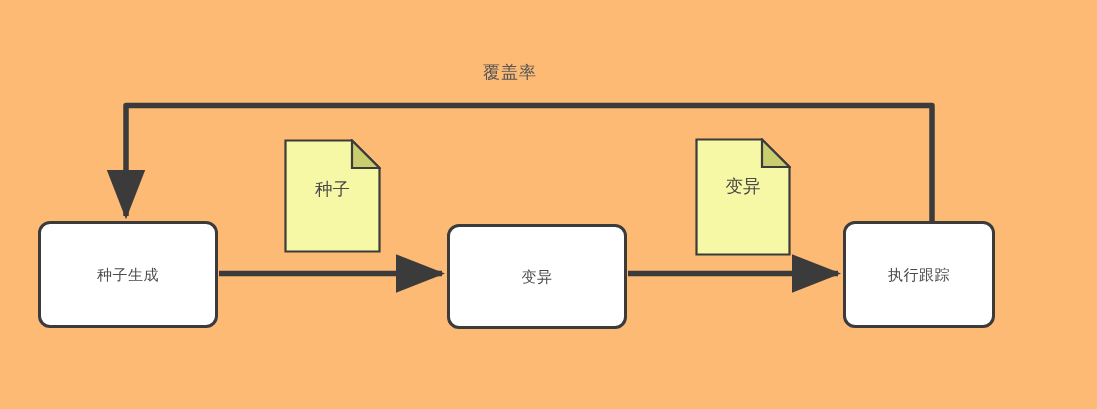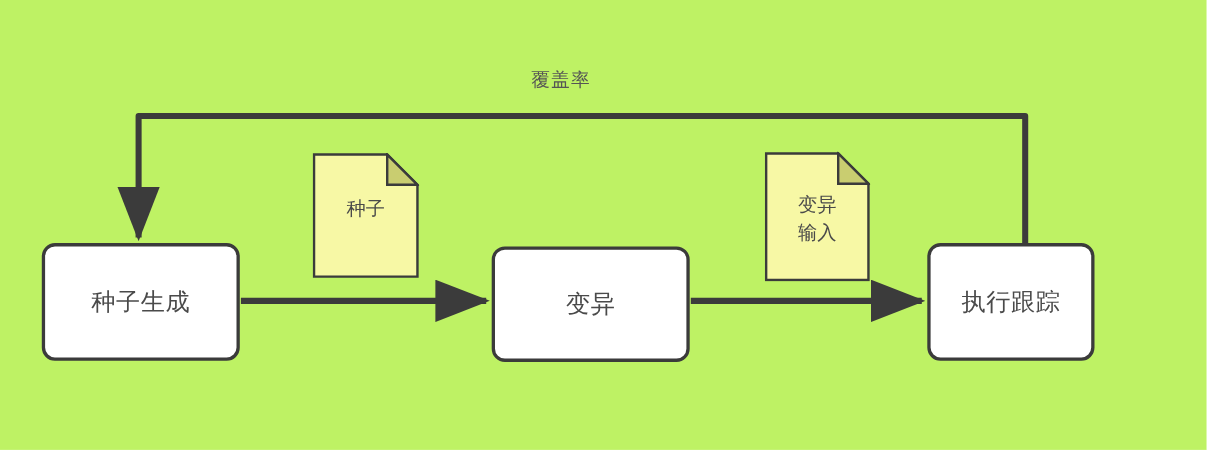--- a/index.html
+++ b/index.html
@@ -8,21 +8,21 @@
     background: #ffffff;
   }
   body {
     font-family: "Liberation Sans", "DejaVu Sans", sans-serif;
     color: #333333;
   }
   #canvas {
     position: relative;
     width: 1097px;
     height: 409px;
-    background: #bef264;
+    background: #fdba74;
     overflow: hidden;
   }
   #diagram-svg {
     position: absolute;
     left: 0;
     top: 0;
     width: 1097px;
     height: 409px;
   }
   .node-box {
@@ -39,21 +39,21 @@
     color: #4a4a4a;
     line-height: 1.32;
   }
   .node-line {
     display: block;
     font-size: 19px;
     letter-spacing: 0.5px;
     white-space: nowrap;
   }
   .node-line.cjk {
-    font-size: 22px;
+    font-size: 15px;
   }
   .node-line.latin {
     font-size: 19px;
   }
   .note {
     position: absolute;
     box-sizing: border-box;
   }
   .note-body {
     position: absolute;
@@ -136,17 +136,16 @@
     </div>
   </div>
 
   <div class="note" style="left: 695px; top: 138px; width: 96px; height: 118px;">
     <svg class="note-body" viewBox="0 0 96 118" preserveAspectRatio="none" xmlns="http://www.w3.org/2000/svg">
       <path d="M1.5,1.5 L67,1.5 L94.5,29 L94.5,116.5 L1.5,116.5 Z" fill="#f7f8a5" stroke="#3b3b3b" stroke-width="2.2" stroke-linejoin="miter"></path>
       <path d="M67,1.5 L94.5,29 L67,29 Z" fill="#c9cd70" stroke="#3b3b3b" stroke-width="2.2" stroke-linejoin="miter"></path>
     </svg>
     <div class="note-text" style="top: 36px;">
       <span class="note-line">变异</span>
-      <span class="note-line">输入</span>
     </div>
   </div>
 
 </div>
 
 </body></html>

